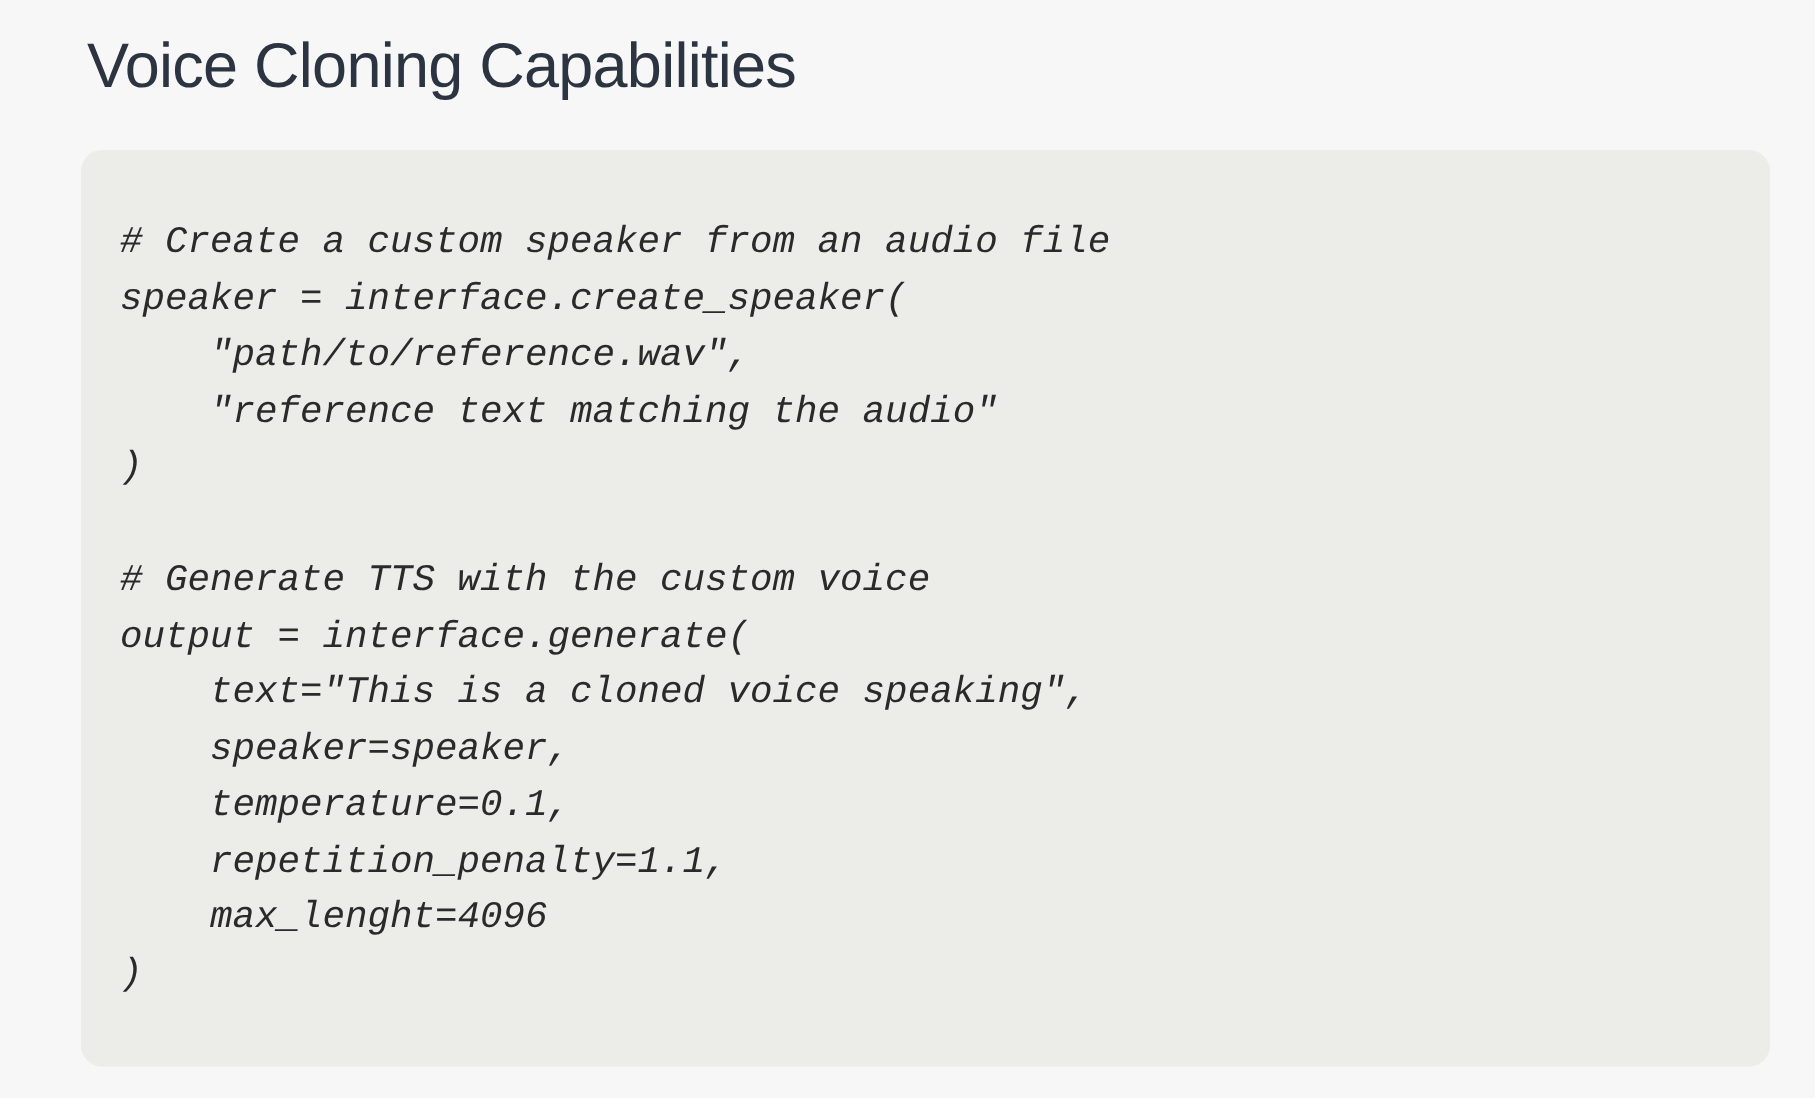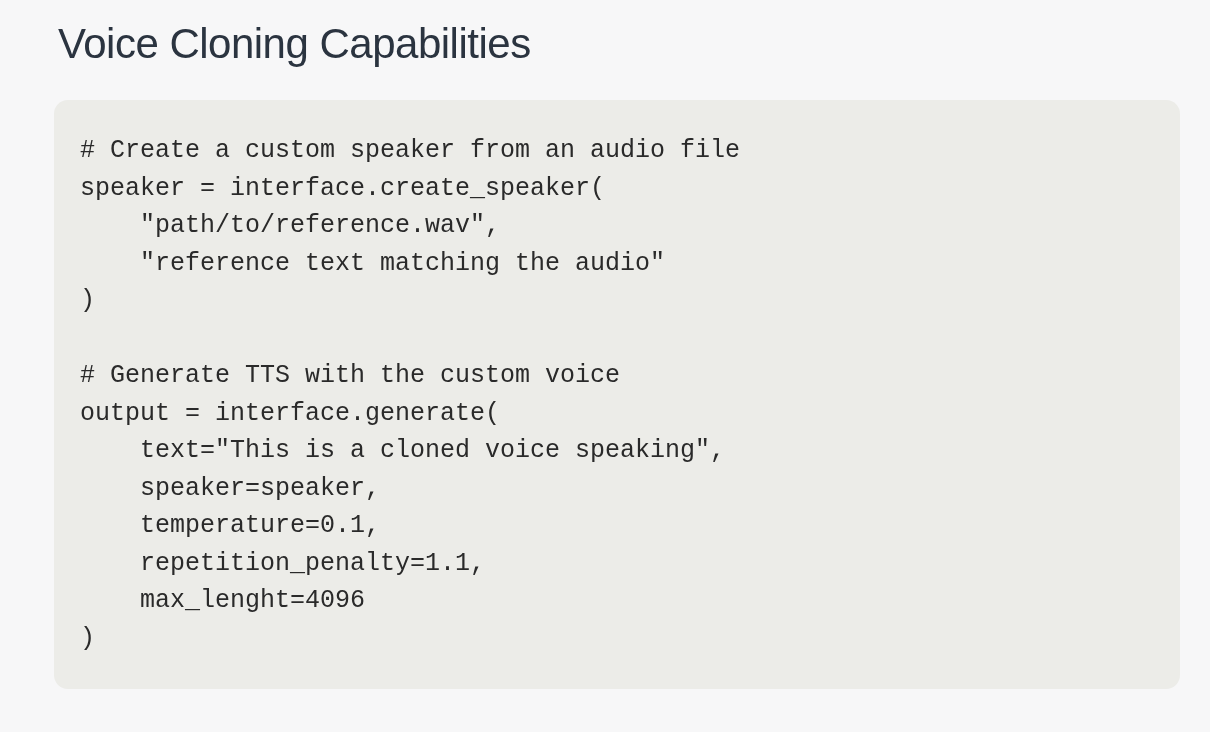--- a/index.html
+++ b/index.html
@@ -26,27 +26,28 @@
       font-size: 42px;
       font-weight: 500;
       letter-spacing: -0.5px;
       margin-bottom: 32px;
       margin-left: 4px;
     }
 
     .code-block {
       background: #ecece8;
       border-radius: 14px;
-      padding: 32px 26px;
+      padding: 43px 26px;
       font-family: "Courier New", Courier, monospace;
       font-size: 25px;
       line-height: 1.5;
       color: #2a2a2a;
       white-space: pre;
       overflow-x: auto;
+      font-style: italic;
     }
   </style>
 </head>
 <body>
 
 <div class="container">
   <h1 class="heading">Voice Cloning Capabilities</h1>
 
   <pre class="code-block"># Create a custom speaker from an audio file
 speaker = interface.create_speaker(

